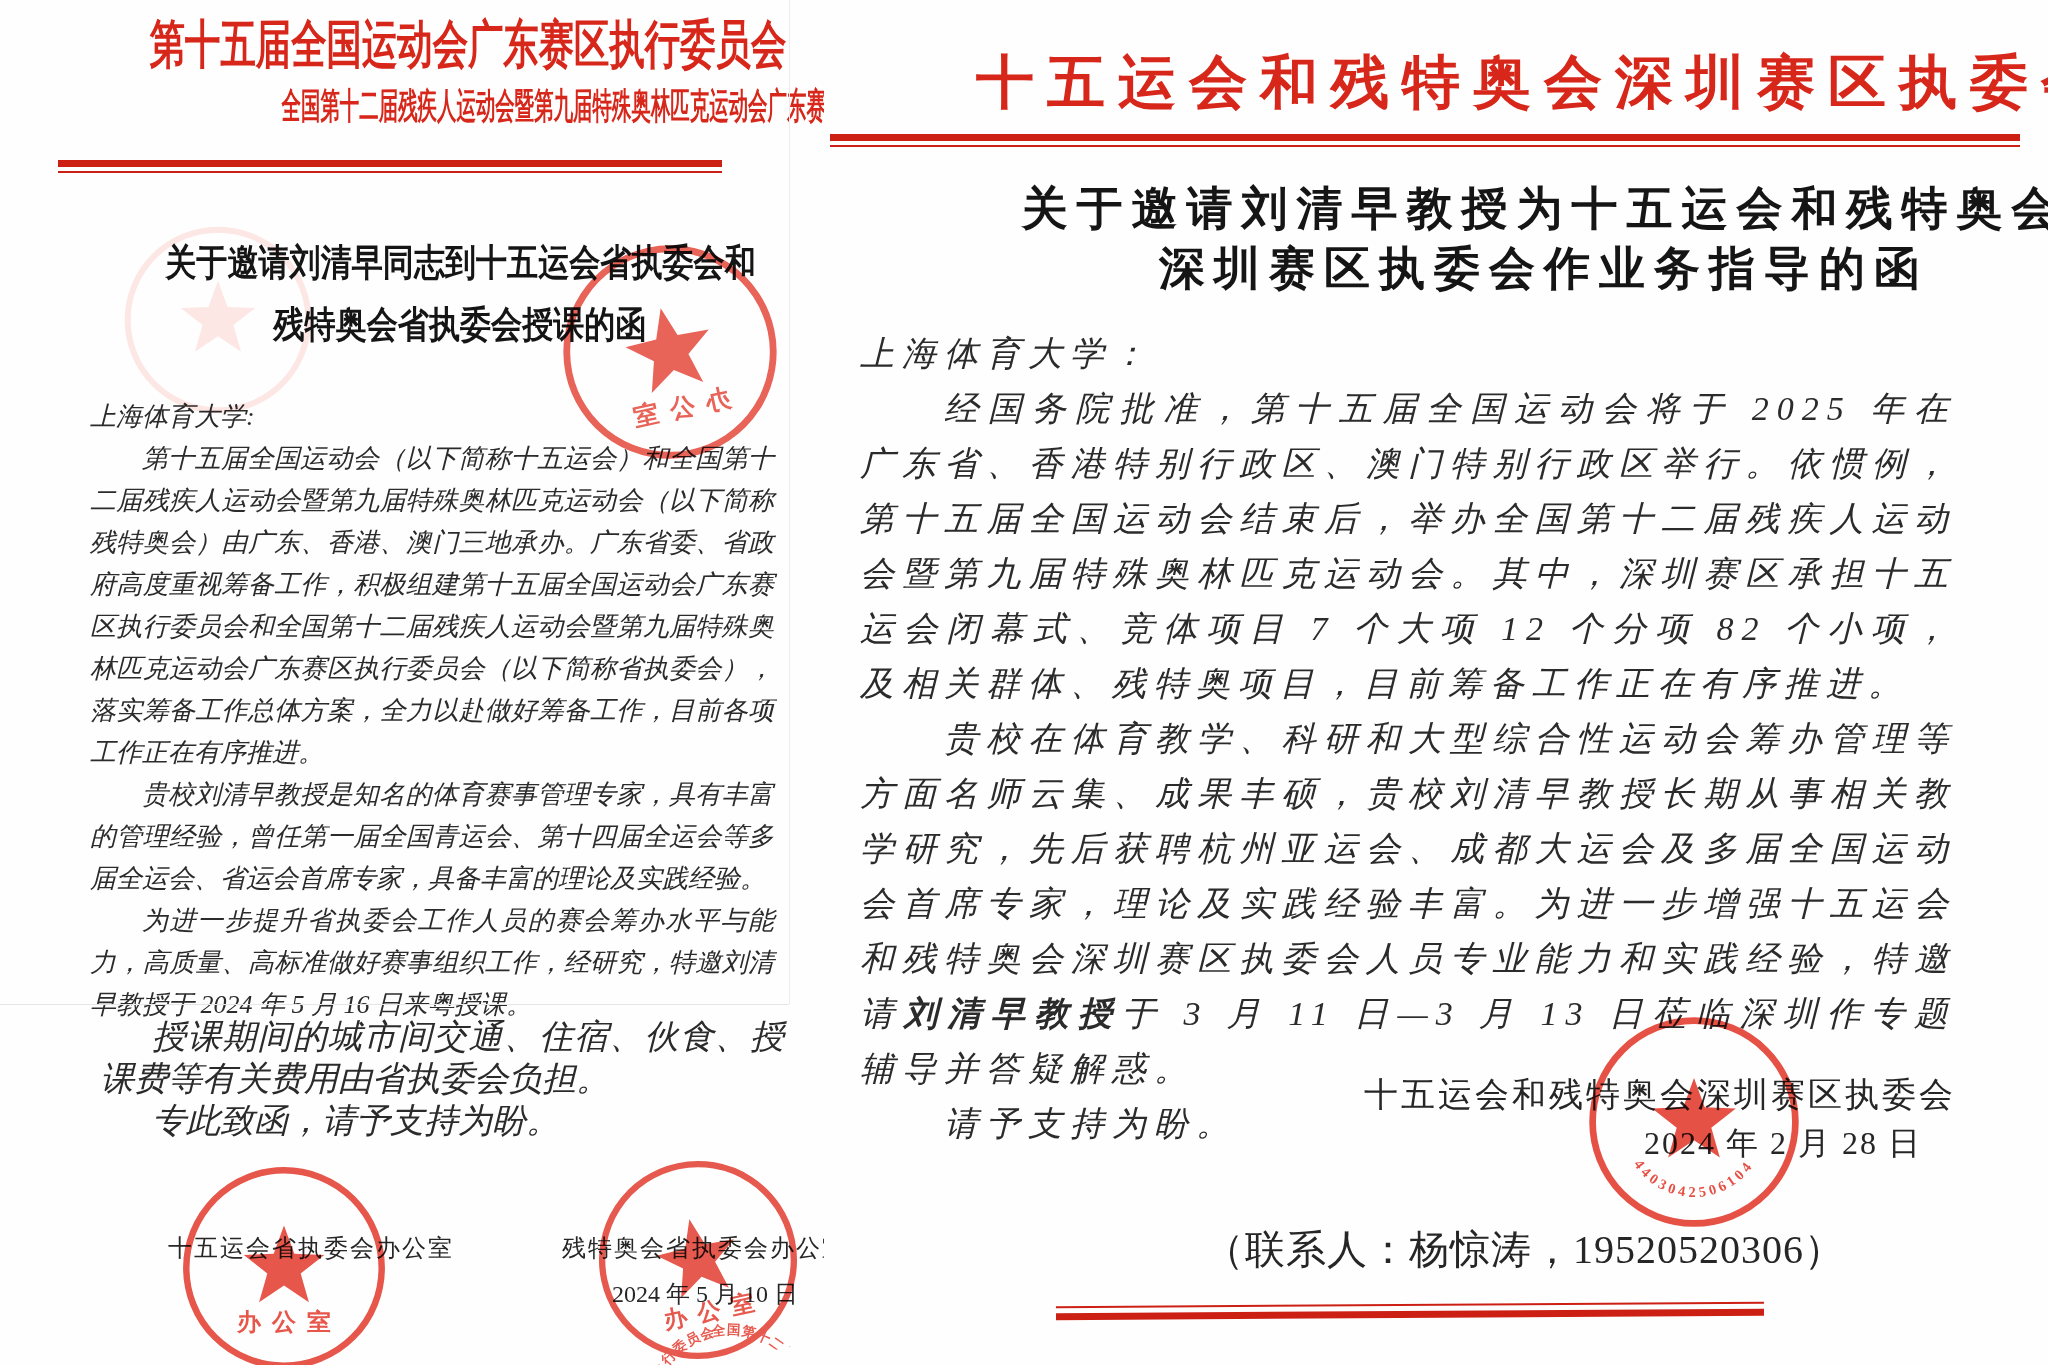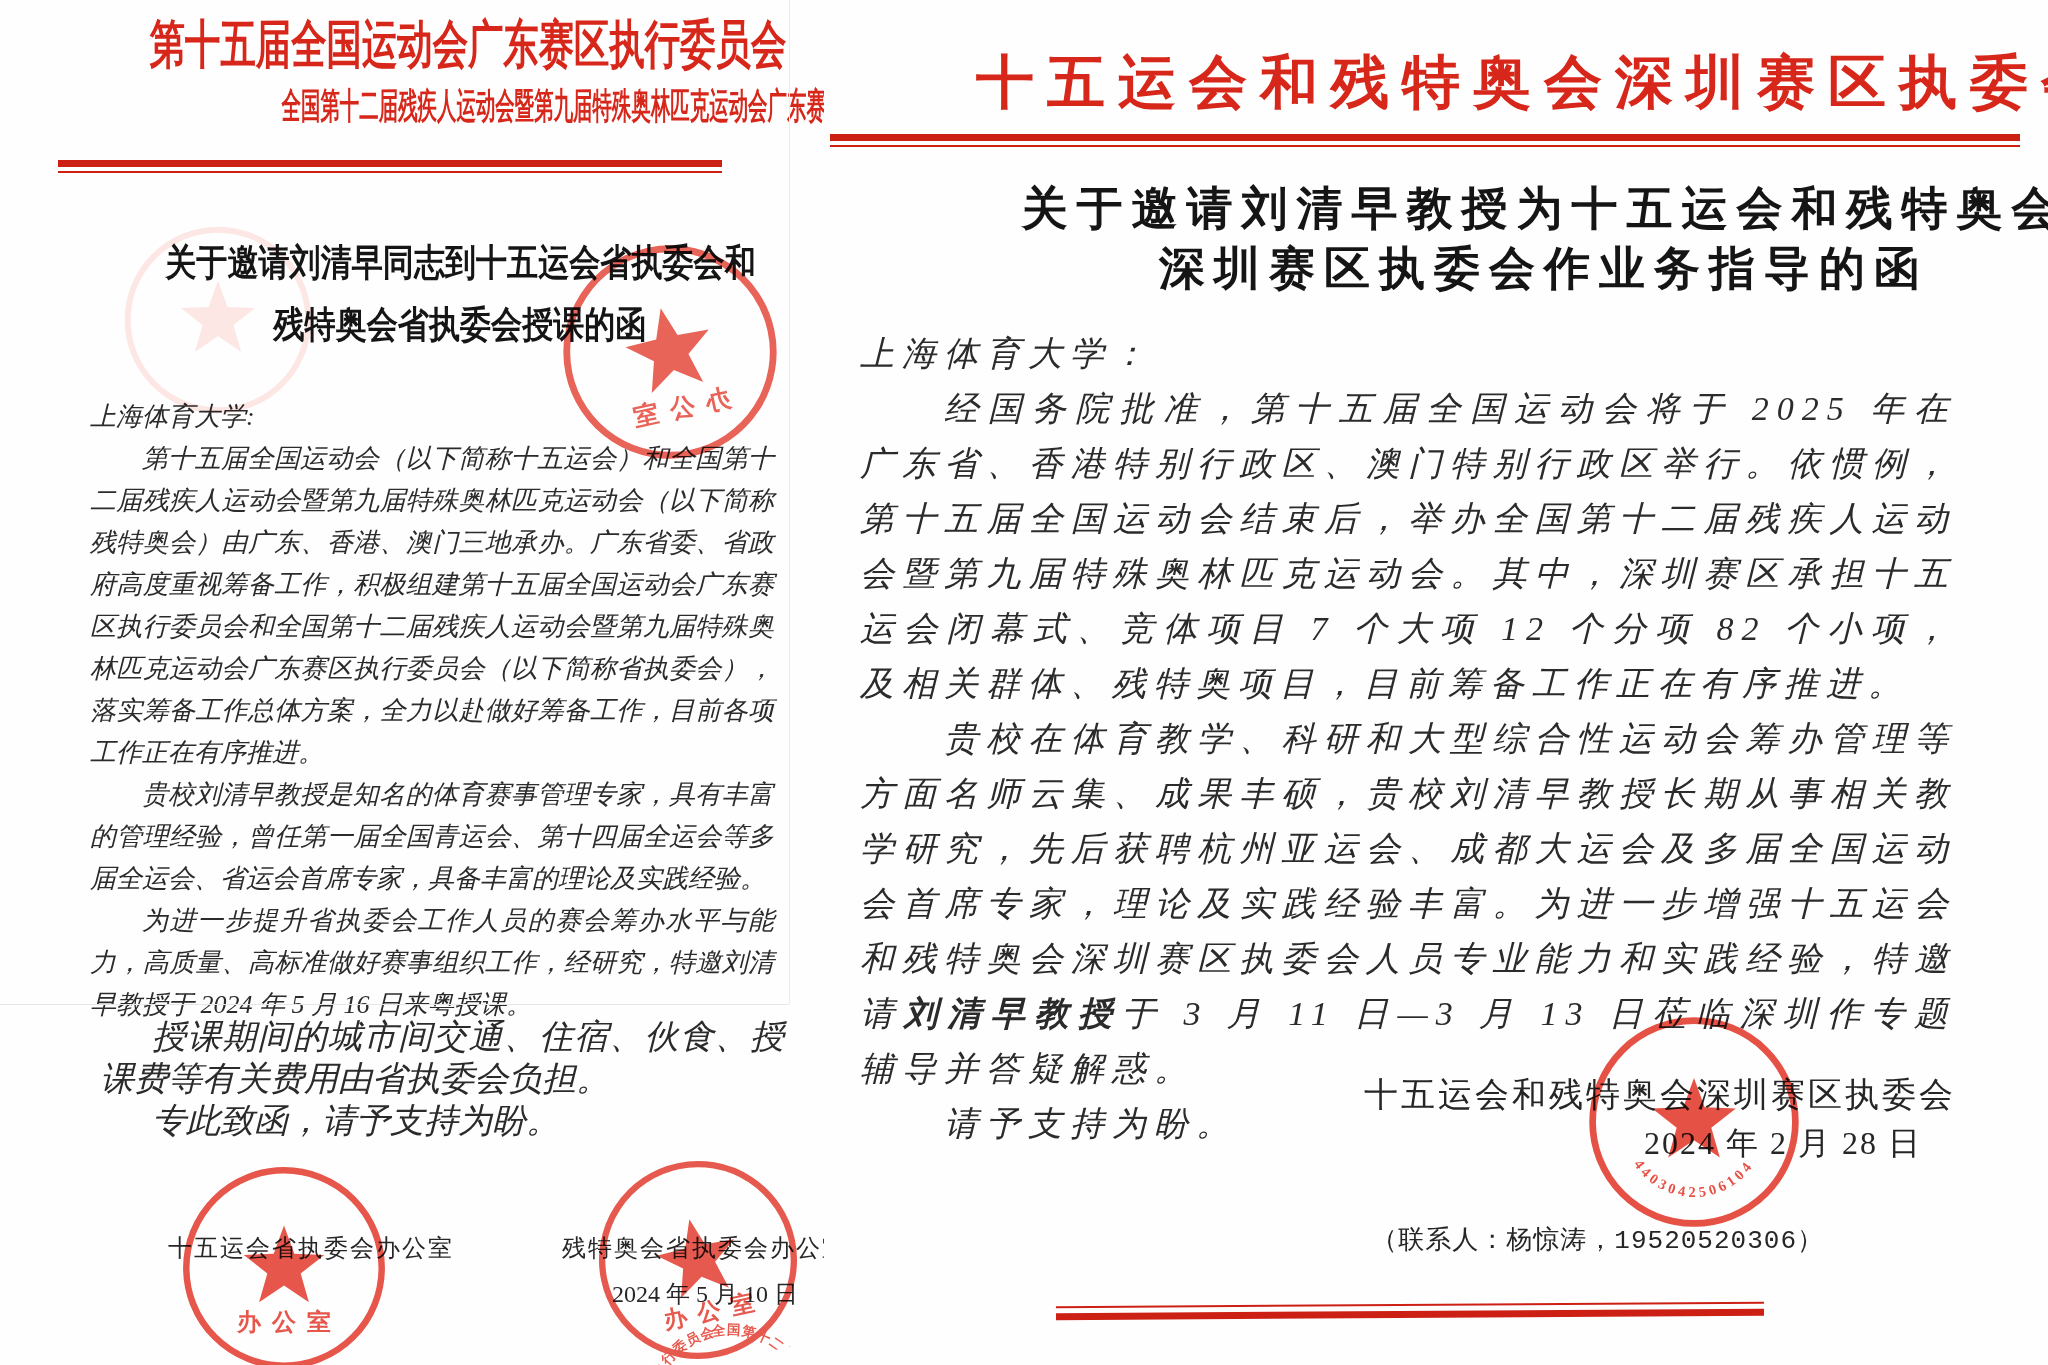--- a/index.html
+++ b/index.html
@@ -55,21 +55,21 @@
   .stitch-v { position:absolute; left:789px; top:0; width:1px; height:1004px; background:#ececec; }
 
   
   .sig { position:absolute; white-space:nowrap; color:#262626; }
   .l-signer-left  { left:168px; top:1232px; font-size:24px; letter-spacing:2px; }
   .l-signer-right { left:562px; top:1232px; font-size:24px; letter-spacing:2px; }
   .l-date { left:580px; top:1278px; width:250px; text-align:center; font-size:24px; }
   .r-sigblock { left:36px; top:1072px; width:1096px; text-align:right; }
   .r-signer { font-size:34px; letter-spacing:3px; }
   .r-date   { font-size:32px; letter-spacing:2px; margin-top:4px; margin-right:34px; }
-  .r-contact { left:380px; top:1222px; width:620px; text-align:right; font-size:26px; letter-spacing:1px;font-family:Liberation Mono, monospace; }
+  .r-contact { left:380px; top:1222px; width:620px; text-align:right; font-size:40px; letter-spacing:1px; }
 
   
   .seal { position:absolute; color:var(--seal,#e4473a); mix-blend-mode:multiply; }
   .seal circle  { fill:none; stroke:currentColor; stroke-width:7px; }
   .seal polygon { fill:currentColor; }
   .seal text    { fill:currentColor; font-family:"Liberation Serif","DejaVu Serif",serif; font-weight:bold; }
   .seal-ghost   { opacity:0.13; }
   .seal-mirror  { transform:scaleX(-1) rotate(12deg); opacity:0.85; }
   .seal-bl      { opacity:0.92; }
   .seal-br      { transform:rotate(-12deg); opacity:0.9; }

